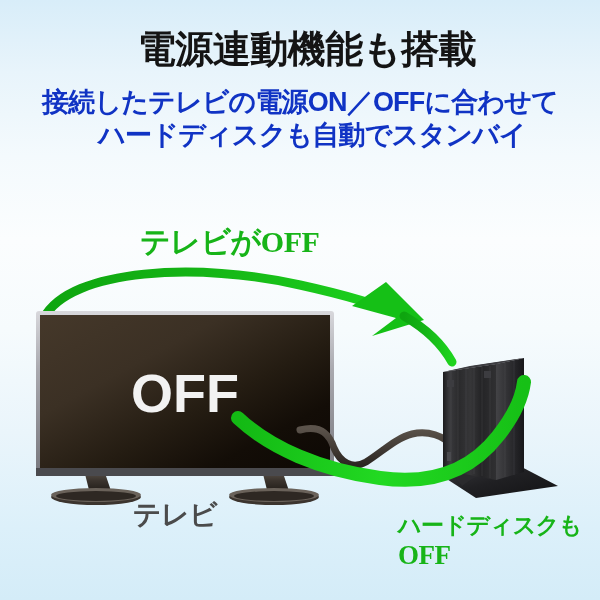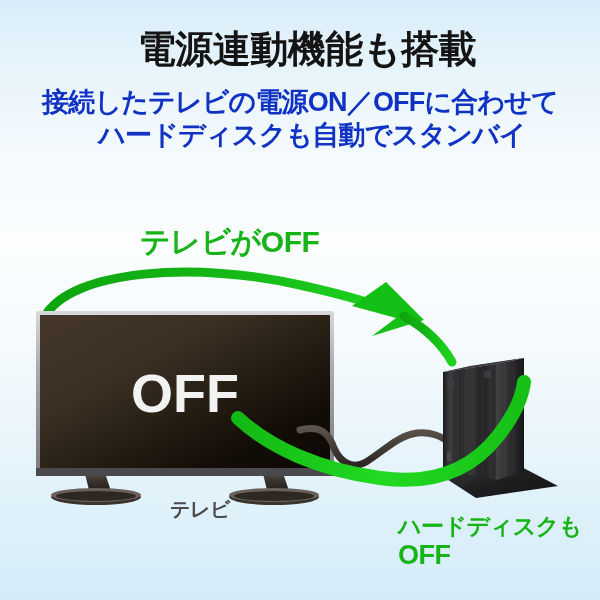--- a/index.html
+++ b/index.html
@@ -55,20 +55,21 @@
     letter-spacing: -0.8px;
   }
   .subtitle .l2 { display: block; margin-left: 24px; }
 
   
   .green-label {
     position: absolute;
     color: #17b418;
     font-weight: bold;
     white-space: nowrap;
+    font-family: Liberation Serif, serif;
   }
   #tv-off-label {
     left: 140px;
     top: 222px;
     font-size: 30px;
     letter-spacing: -0.5px;
   }
   #hdd-off-label {
     left: 398px;
     top: 512px;
@@ -82,22 +83,22 @@
     font-size: 27px;
     line-height: 30px;
   }
 
   
   #tv-caption {
     position: absolute;
     left: 120px;
     top: 496px;
     width: 110px;
-    text-align: right;
-    font-size: 20px;
+    text-align: center;
+    font-size: 28px;
     font-weight: bold;
     color: #4b4b4b;
     letter-spacing: -0.5px;
   }
 
   
   #scene {
     position: absolute;
     left: 0;
     top: 0;

